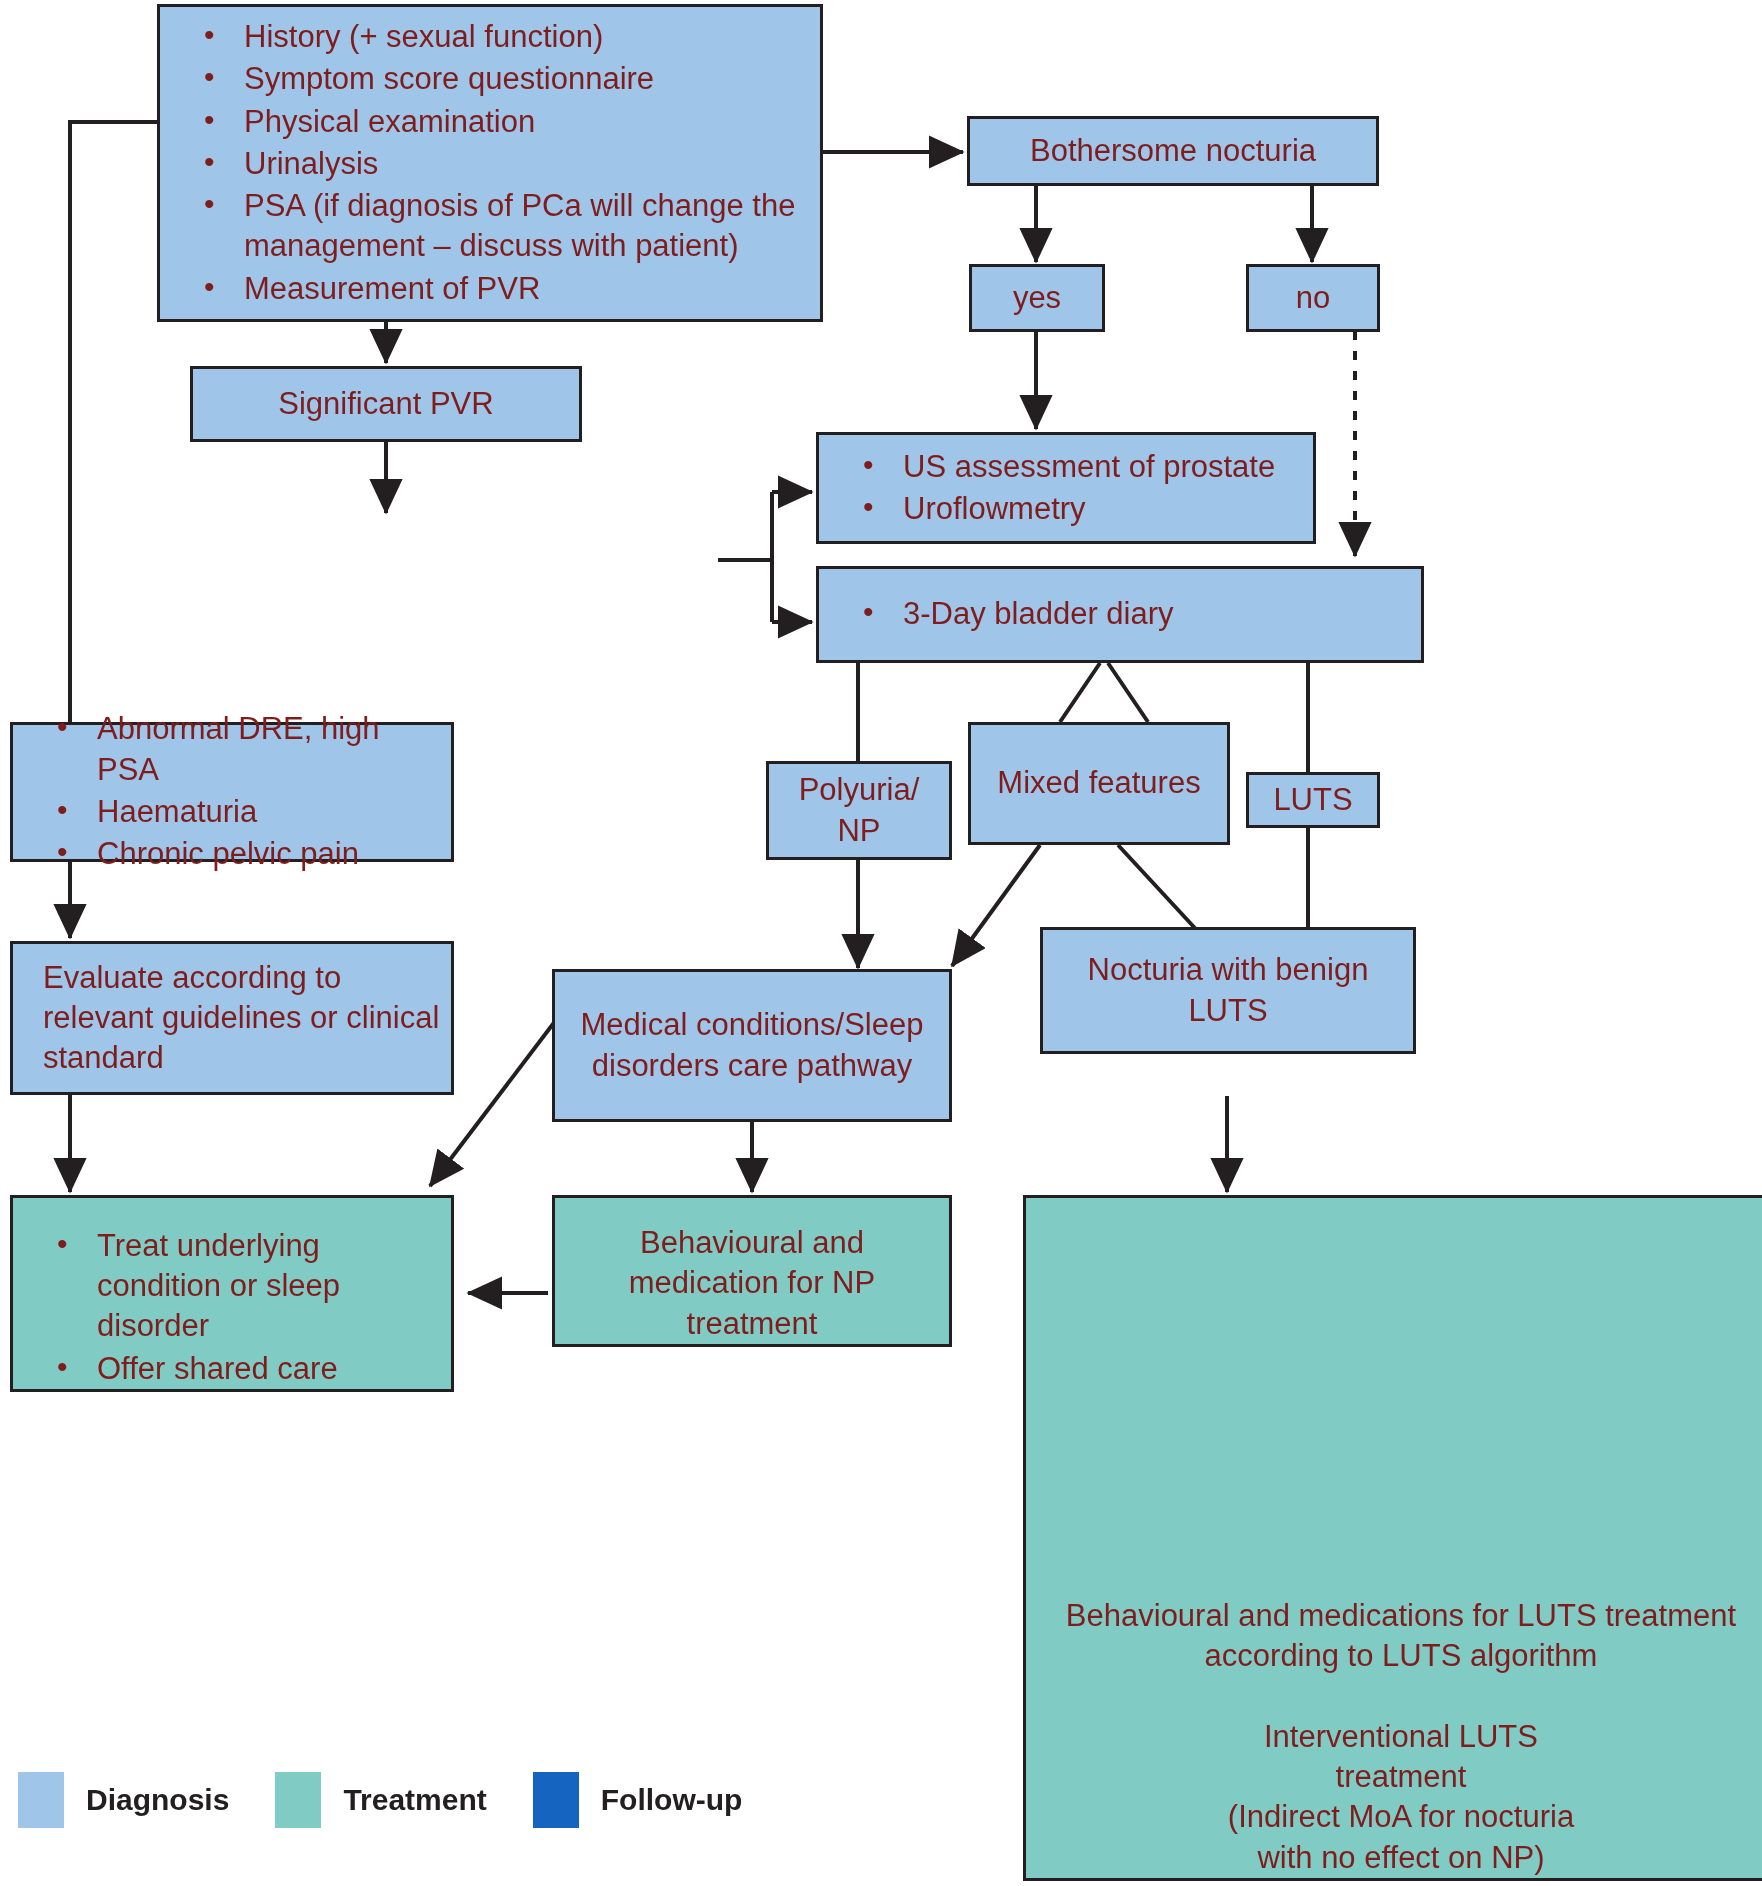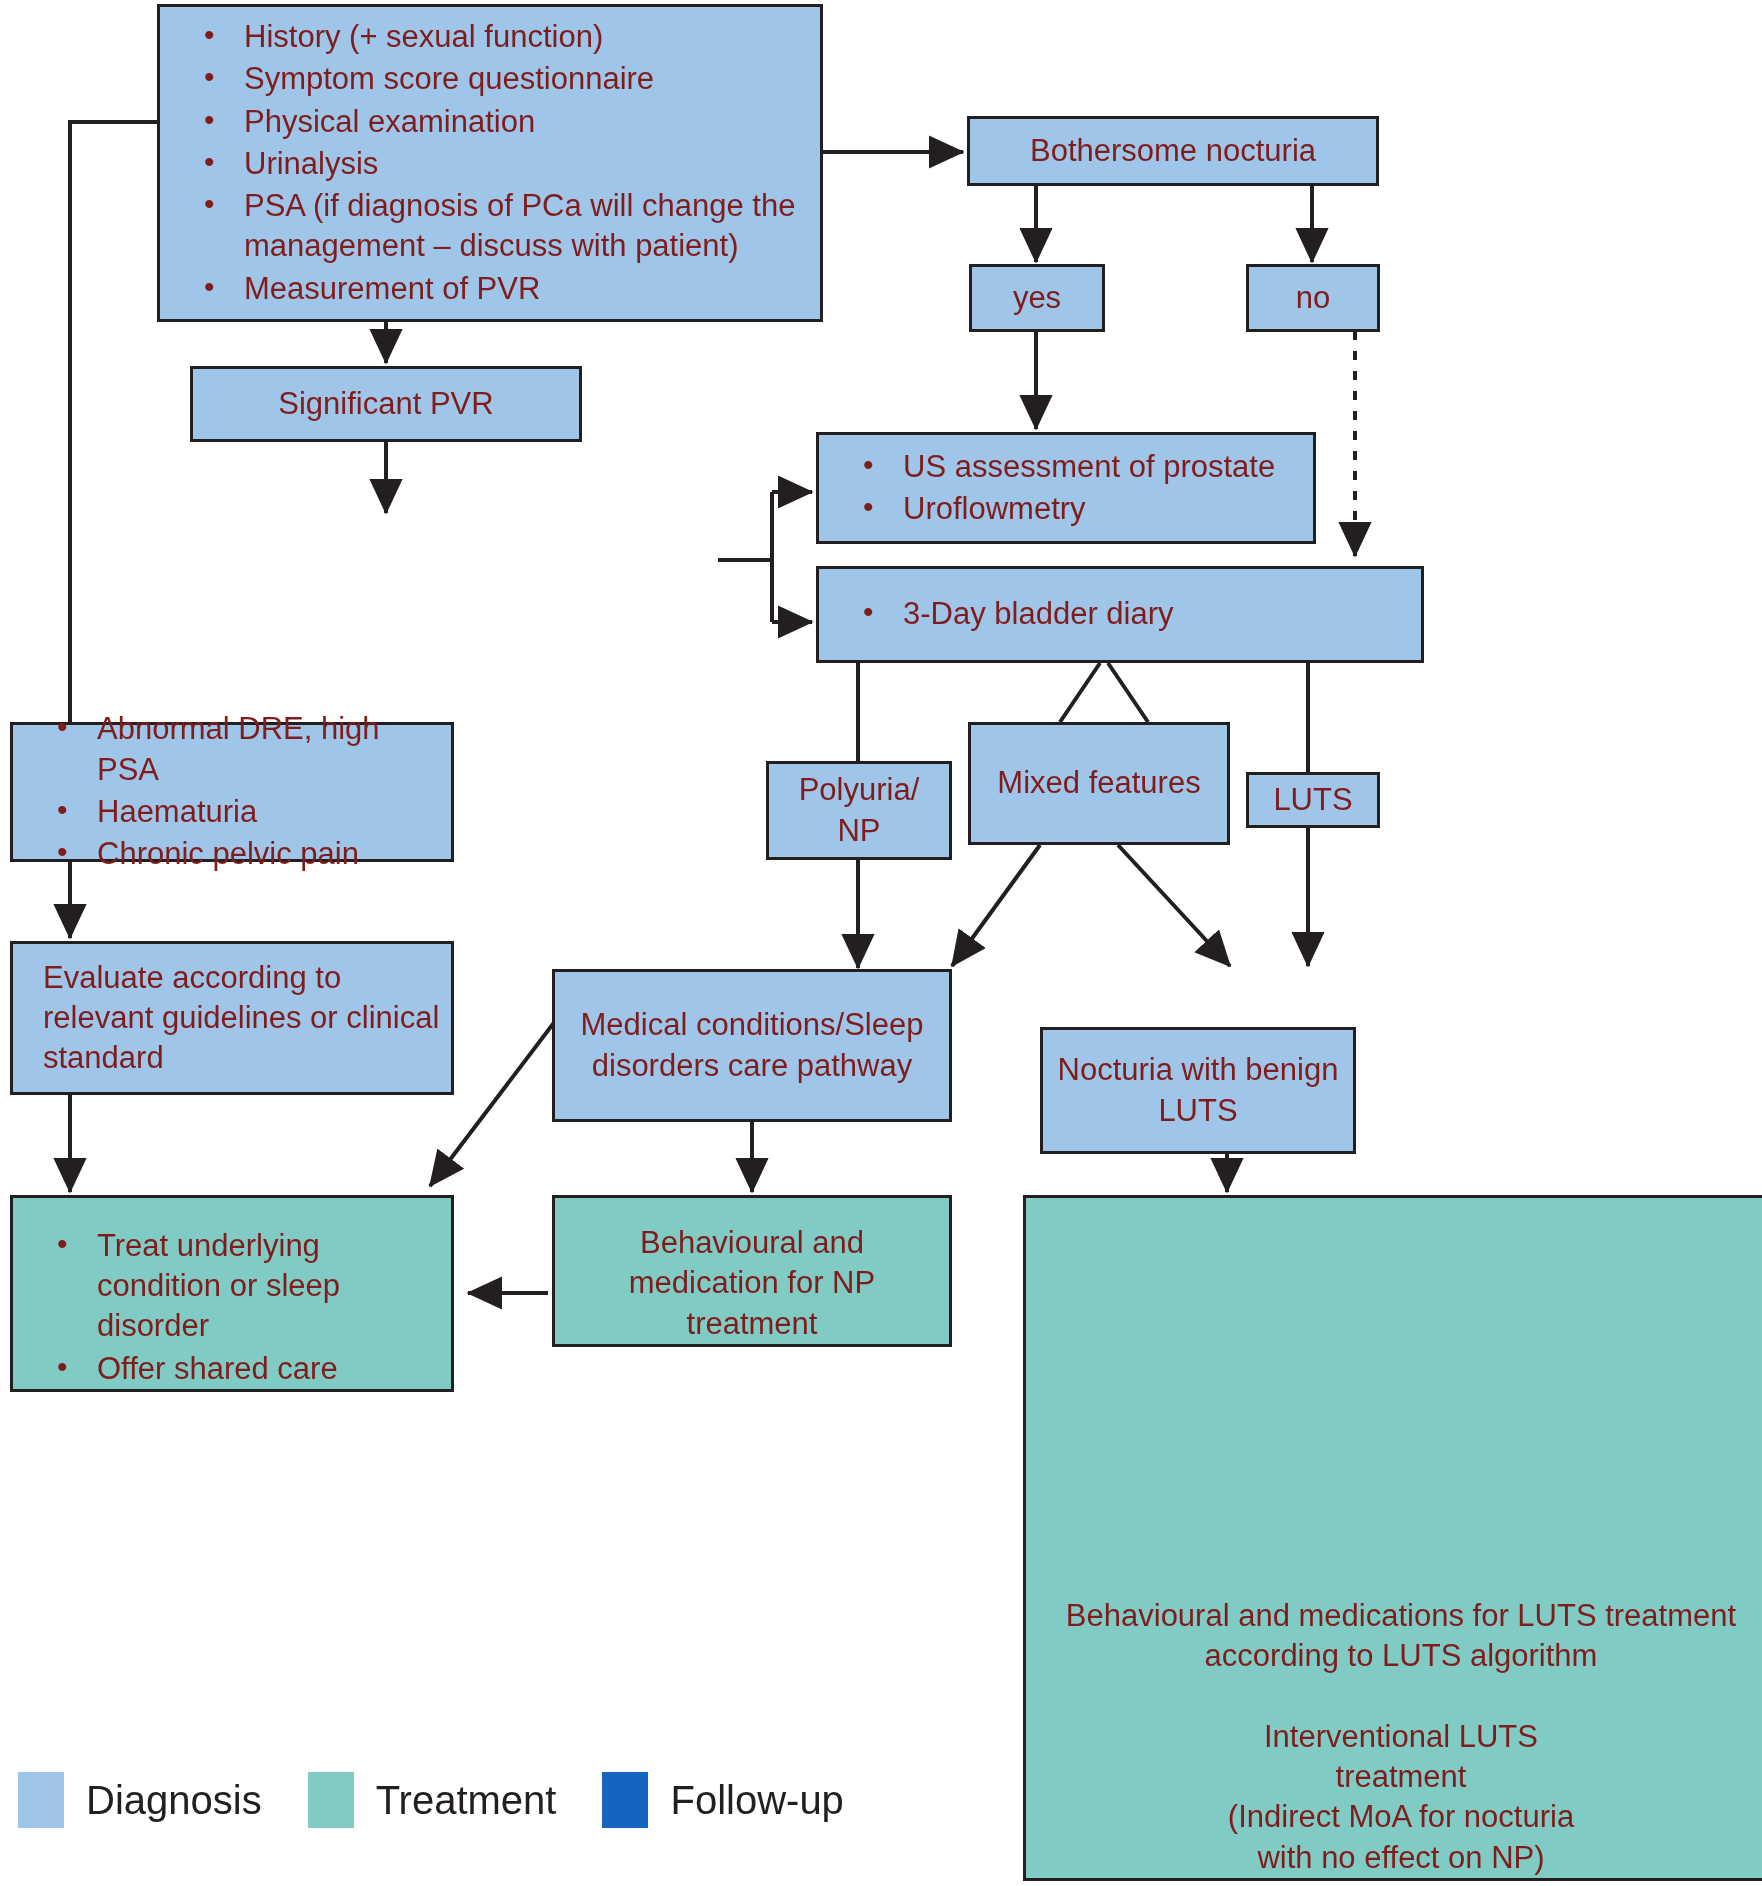--- a/index.html
+++ b/index.html
@@ -90,25 +90,26 @@
   .legend-item {
     display: flex;
     align-items: center;
   }
   .swatch {
     width: 46px;
     height: 56px;
     display: inline-block;
   }
   .legend-label {
-    font-size: 40px;
+    font-size: 30px;
     color: #231f20;
     margin-left: 22px;
     margin-right: 46px;
     white-space: nowrap;
+    font-weight: bold;
   }
   .blankline { display:block; height: 1.30em; }
 </style>
 </head>
 <body>
 
 <div id="canvas">
 
   <svg class="svg-layer" viewBox="0 0 1762 1886" width="1762" height="1886">
     <defs>
@@ -234,21 +235,21 @@
   </div>
 
   <div class="node lefttext" style="left:10px; top:941px; width:444px; height:154px;">
     <span class="txt">Evaluate according to relevant guidelines or clinical standard</span>
   </div>
 
   <div class="node center" style="left:552px; top:969px; width:400px; height:153px;">
     <span class="txt">Medical conditions/Sleep disorders care pathway</span>
   </div>
 
-  <div class="node center" style="left:1040px; top:1027px; width:316px; height:127px;">
+  <div class="node center" style="left:1040px; top:927px; width:376px; height:127px;">
     <span class="txt">Nocturia with benign LUTS</span>
   </div>
 
   <div class="node treat lefttext" style="left:10px; top:1195px; width:444px; height:197px;">
     <ul class="bullets">
       <li>Treat underlying condition or sleep disorder</li>
       <li>Offer shared care</li>
     </ul>
   </div>
 

